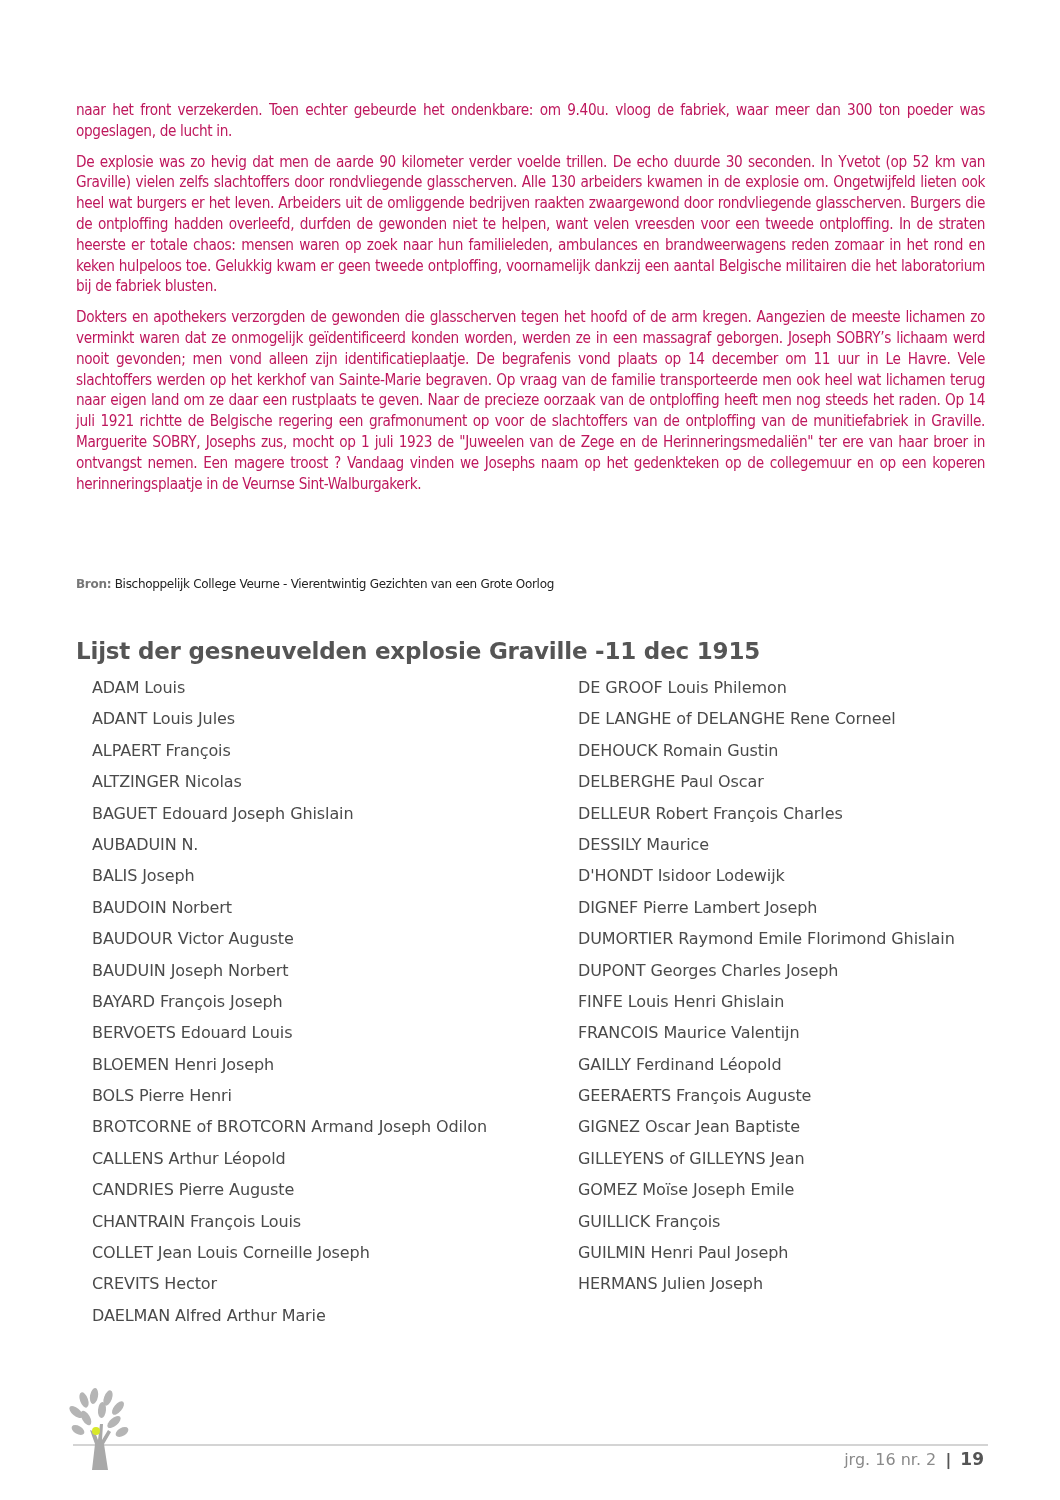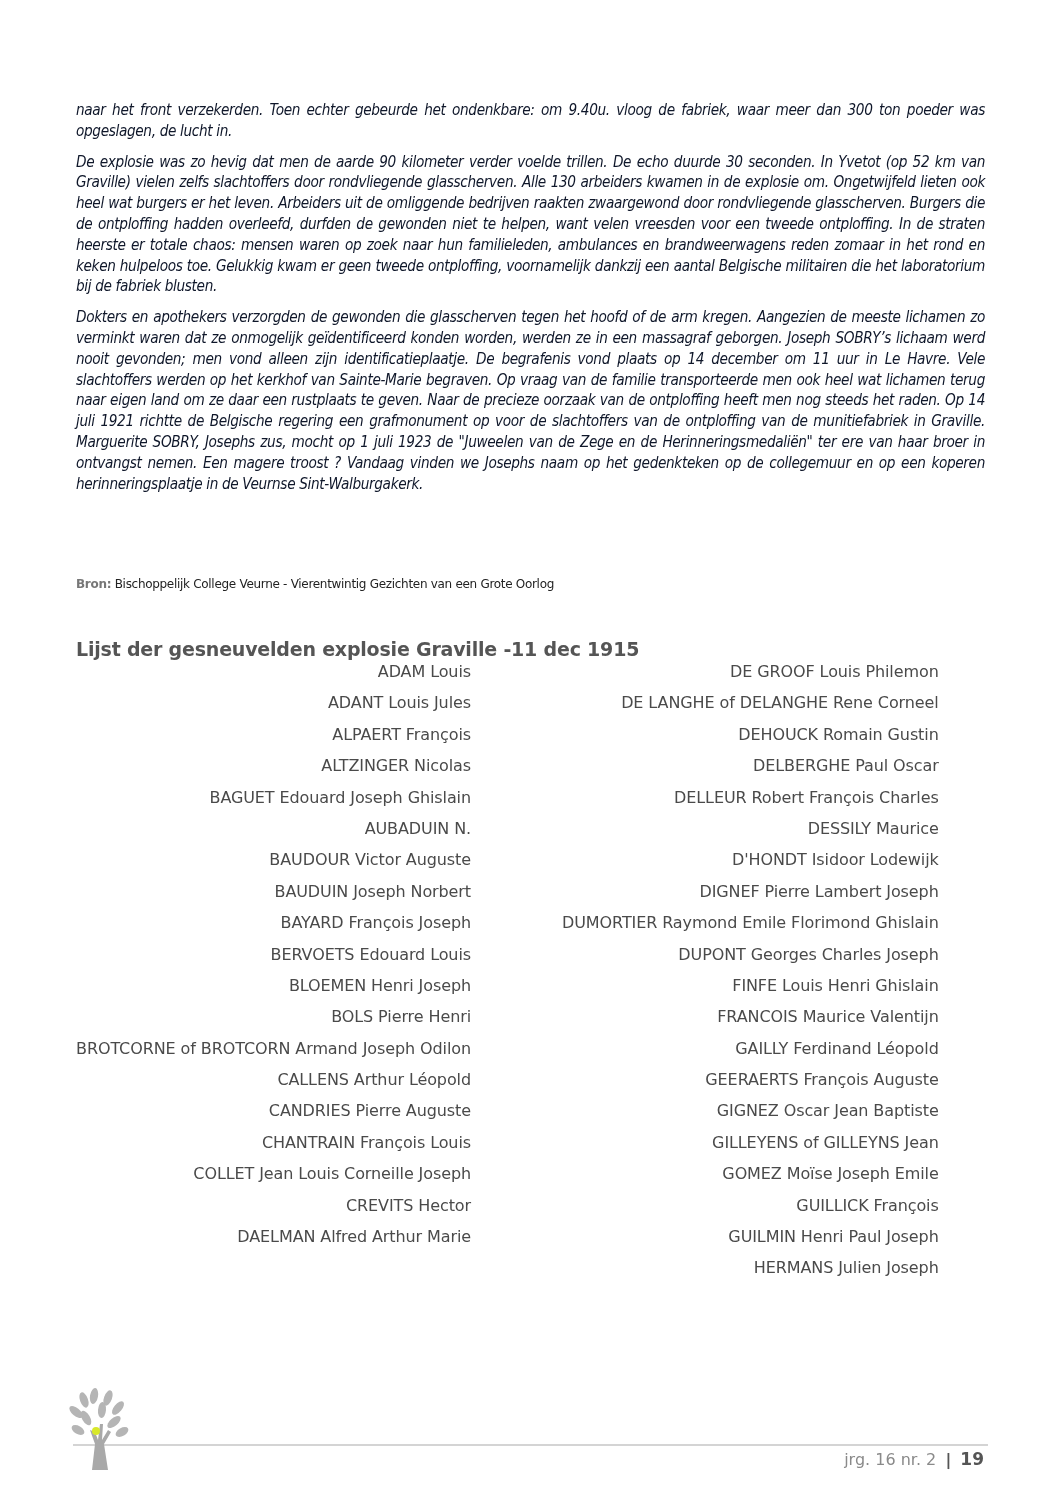--- a/index.html
+++ b/index.html
@@ -1,24 +1,24 @@
 <!DOCTYPE html>
 <html><head>
 <meta charset="utf-8">
 <style>
   html, body { margin:0; padding:0; background:#ffffff; }
   body { width:1060px; height:1500px; position:relative; overflow:hidden;
          font-family:"DejaVu Sans", "Liberation Sans", sans-serif; color:#3a3a3a; }
   .page { position:absolute; left:76px; top:100px; width:909px; }
-  .para { font-size:15.2px; line-height:20.8px; text-align:justify; margin:0 0 10px 0; color:#0f172a;
-          font-family:"DejaVu Sans Condensed","DejaVu Sans", sans-serif; letter-spacing:-0.35px;font-style:italic; }
+  .para { font-size:15.2px; line-height:20.8px; text-align:justify; margin:0 0 10px 0; color:#be185d;
+          font-family:"DejaVu Sans Condensed","DejaVu Sans", sans-serif; letter-spacing:-0.35px; }
   .source { position:absolute; left:76px; top:577px; font-size:12px; color:#222; letter-spacing:-0.3px; }
   .source .label { color:#777; font-weight:bold; }
-  .heading { position:absolute; left:76px; top:638px; font-size:19px; font-weight:bold; color:#555; margin:0; letter-spacing:-0.2px; }
-  .col { position:absolute; top:661px; list-style:none; margin:0; padding:0;text-align:right; }
+  .heading { position:absolute; left:76px; top:638px; font-size:23px; font-weight:bold; color:#555; margin:0; letter-spacing:-0.2px; }
+  .col { position:absolute; top:661px; list-style:none; margin:16px; padding:0; }
   .col.left { left:76px; }
   .col.right { left:562px; }
   .col li { height:31.4px; line-height:22px; font-size:16px; color:#4a4a4a; white-space:nowrap; letter-spacing:-0.1px; }
   .footer-line { position:absolute; left:73px; top:1444px; width:915px; height:2px; background:#d4d4d4; }
   .logo { position:absolute; left:64px; top:1386px; width:72px; height:84px; }
   .folio { position:absolute; right:76px; top:1449px; font-size:16px; color:#8a8a8a; }
   .folio .sep { color:#555; font-weight:bold; margin:0 4px; }
   .folio .num { color:#555; font-weight:bold; font-size:17px; }
 </style>
 </head>
@@ -37,20 +37,22 @@
 
 <h2 class="heading">Lijst der gesneuvelden explosie Graville -11 dec 1915</h2>
 
 <ul class="col left">
   <li>ADAM Louis</li>
   <li>ADANT Louis Jules</li>
   <li>ALPAERT François</li>
   <li>ALTZINGER Nicolas</li>
   <li>BAGUET Edouard Joseph Ghislain</li>
   <li>AUBADUIN N.</li>
+  <li>BALIS Joseph</li>
+  <li>BAUDOIN Norbert</li>
   <li>BAUDOUR Victor Auguste</li>
   <li>BAUDUIN Joseph Norbert</li>
   <li>BAYARD François Joseph</li>
   <li>BERVOETS Edouard Louis</li>
   <li>BLOEMEN Henri Joseph</li>
   <li>BOLS Pierre Henri</li>
   <li>BROTCORNE of BROTCORN Armand Joseph Odilon</li>
   <li>CALLENS Arthur Léopold</li>
   <li>CANDRIES Pierre Auguste</li>
   <li>CHANTRAIN François Louis</li>

